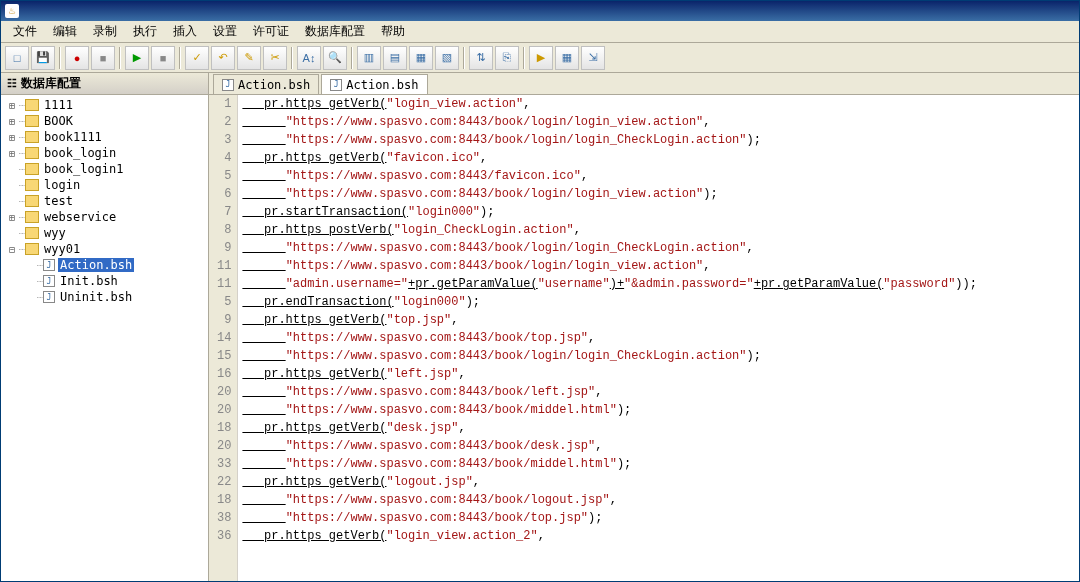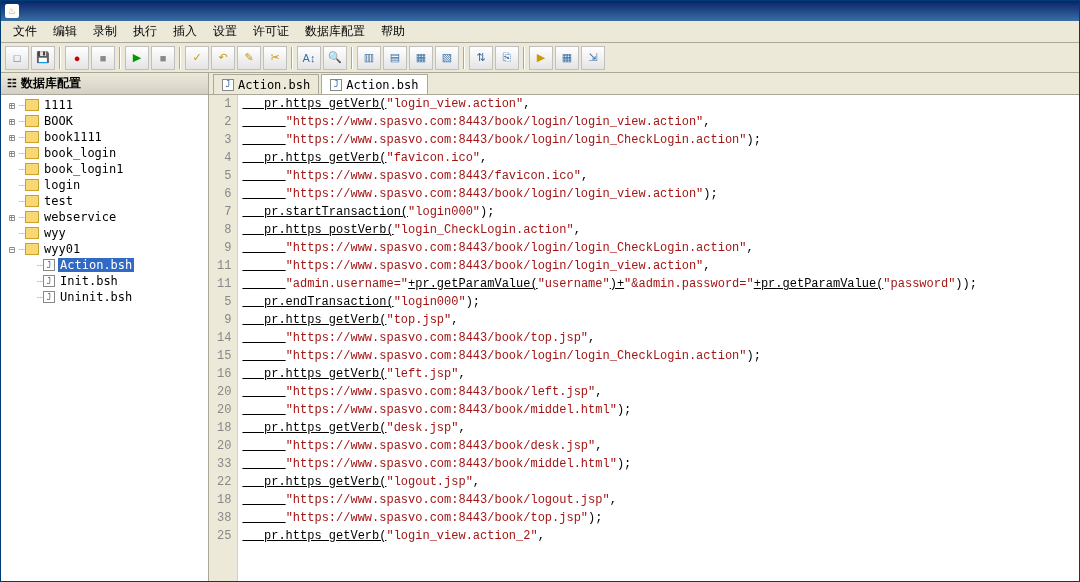--- a/index.html
+++ b/index.html
@@ -206,21 +206,21 @@
             <div>15</div>
             <div>16</div>
             <div>20</div>
             <div>20</div>
             <div>18</div>
             <div>20</div>
             <div>33</div>
             <div>22</div>
             <div>18</div>
             <div>38</div>
-            <div>25</div>
+            <div>36</div>
           </div>
         <div class="src" id="src">
             <div class="ln"><span class="k-id">   pr.https_getVerb(</span><span class="k-str">"login_view.action"</span><span class="k-pun">,</span></div>
             <div class="ln"><span class="k-id">      </span><span class="k-str">"https://www.spasvo.com:8443/book/login/login_view.action"</span><span class="k-pun">,</span></div>
             <div class="ln"><span class="k-id">      </span><span class="k-str">"https://www.spasvo.com:8443/book/login/login_CheckLogin.action"</span><span class="k-pun">);</span></div>
             <div class="ln"><span class="k-id">   pr.https_getVerb(</span><span class="k-str">"favicon.ico"</span><span class="k-pun">,</span></div>
             <div class="ln"><span class="k-id">      </span><span class="k-str">"https://www.spasvo.com:8443/favicon.ico"</span><span class="k-pun">,</span></div>
             <div class="ln"><span class="k-id">      </span><span class="k-str">"https://www.spasvo.com:8443/book/login/login_view.action"</span><span class="k-pun">);</span></div>
             <div class="ln"><span class="k-id">   pr.startTransaction(</span><span class="k-str">"login000"</span><span class="k-pun">);</span></div>
             <div class="ln"><span class="k-id">   pr.https_postVerb(</span><span class="k-str">"login_CheckLogin.action"</span><span class="k-pun">,</span></div>

